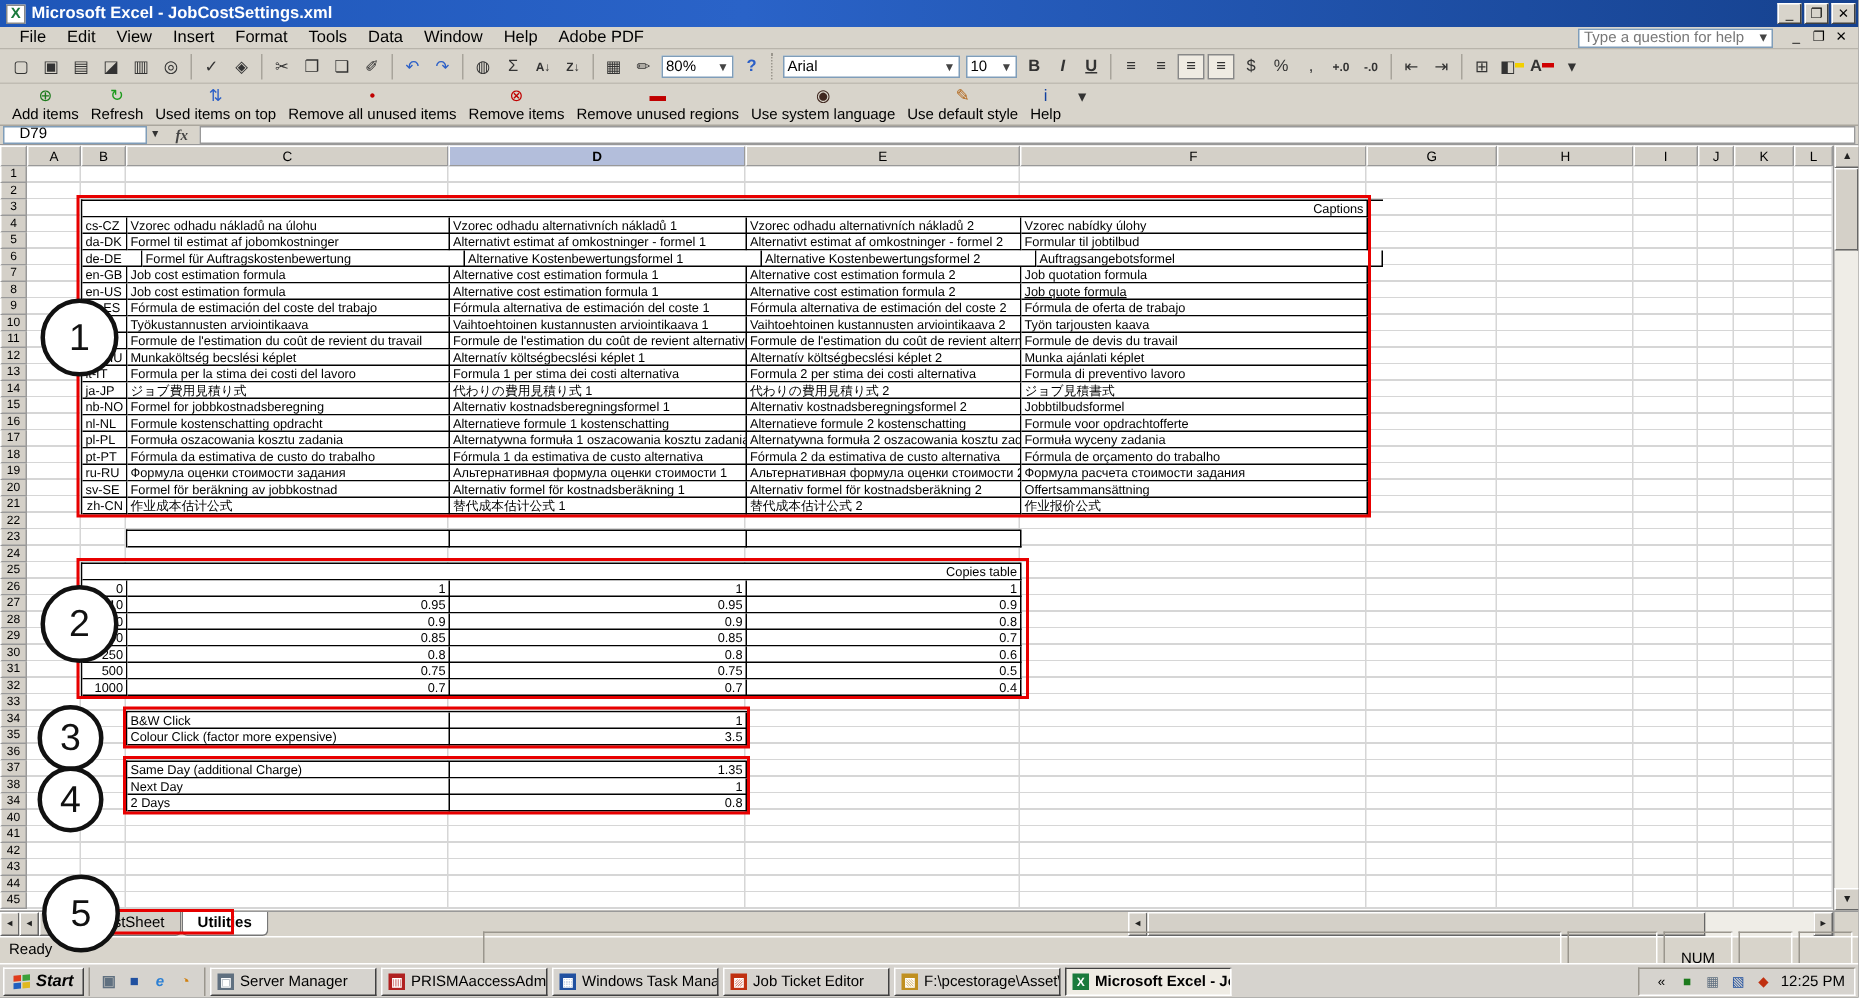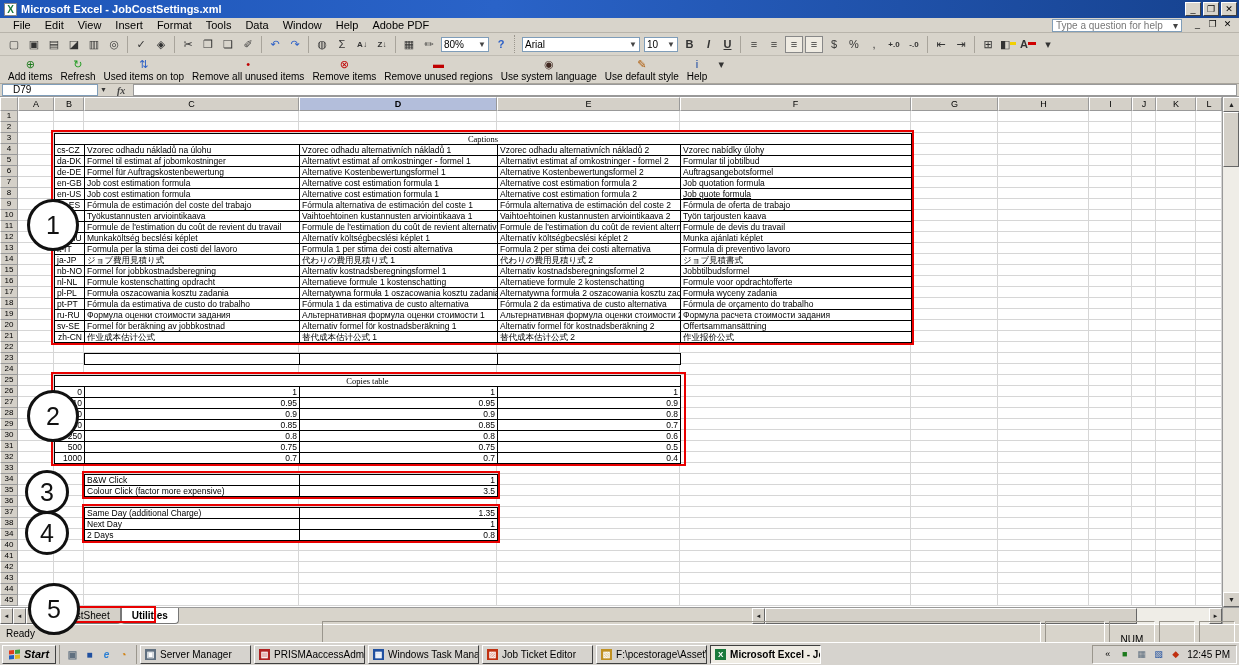--- a/index.html
+++ b/index.html
@@ -78,21 +78,21 @@
   .sthumb-v{position:absolute;left:0;top:15px;width:16px;height:55px;background:#d4d0c8;
     border:1px solid;border-color:#fff #666 #666 #fff;}
   .sdown{position:absolute;bottom:0;}
 
   
   .xtab{position:absolute;border-left:1px solid #000;border-top:1px solid #000;}
   .xrow{display:flex;}
   .xc{height:11px;border-right:1px solid #000;border-bottom:1px solid #000;font-size:8.5px;
     line-height:10px;padding:0 2px;white-space:nowrap;overflow:hidden;color:#000;background:#fff;}
   .xc.num{text-align:right;}
-  .xc.ctr{text-align:center;font-family:Liberation Serif, serif;}
+  .xc.ctr{text-align:right;}
 
   .redbox{position:absolute;border:2px solid #e80000;pointer-events:none;}
   .circle{position:absolute;border:3px solid #111;border-radius:50%;background:#fff;
     display:flex;align-items:center;justify-content:center;font-size:25px;color:#111;z-index:30;}
 
   
   .tabrow{position:absolute;left:0;top:607px;width:100%;height:17px;background:#d8d4cb;
     border-top:1px solid #999;display:flex;align-items:stretch;}
   .tnav{width:13px;background:#d4d0c8;border:1px solid;border-color:#fff #666 #666 #fff;
     font-size:6px;text-align:center;line-height:14px;color:#222;}
@@ -359,21 +359,21 @@
             <div class="xc" style="width: 231px;">Vzorec nabídky úlohy</div>
           </div>
           <div class="xrow">
             <div class="xc" style="width: 30px;">da-DK</div>
             <div class="xc" style="width: 215px;">Formel til estimat af jobomkostninger</div>
             <div class="xc" style="width: 198px;">Alternativt estimat af omkostninger - formel 1</div>
             <div class="xc" style="width: 183px;">Alternativt estimat af omkostninger - formel 2</div>
             <div class="xc" style="width: 231px;">Formular til jobtilbud</div>
           </div>
           <div class="xrow">
-            <div class="xc" style="width: 30px;">de-DE</div>
+            <div class="xc" style="width: 40px;">de-DE</div>
             <div class="xc" style="width: 215px;">Formel für Auftragskostenbewertung</div>
             <div class="xc" style="width: 198px;">Alternative Kostenbewertungsformel 1</div>
             <div class="xc" style="width: 183px;">Alternative Kostenbewertungsformel 2</div>
             <div class="xc" style="width: 231px;">Auftragsangebotsformel</div>
           </div>
           <div class="xrow">
             <div class="xc" style="width: 30px;">en-GB</div>
             <div class="xc" style="width: 215px;">Job cost estimation formula</div>
             <div class="xc" style="width: 198px;">Alternative cost estimation formula 1</div>
             <div class="xc" style="width: 183px;">Alternative cost estimation formula 2</div>
@@ -644,17 +644,17 @@
           <span class="ti" style="background: rgb(26, 122, 60);">X</span>
           <span>Microsoft Excel - JobC...</span>
         </span>
       </span>
     <span class="tray">
       <span class="tico2">«</span>
       <span class="tico2" style="color:#1c7a1c">■</span>
       <span class="tico2" style="color:#607080">▦</span>
       <span class="tico2" style="color:#2050a0">▧</span>
       <span class="tico2" style="color:#c03010">◆</span>
-      <span style="margin-left:3px;">12:45 PM</span>
+      <span style="margin-left:3px;">12:25 PM</span>
     </span>
   </div>
 <div class="redbox" style="left: 48px; top: 606px; width: 108px; height: 17px; border-color: rgb(232, 0, 0); z-index: 25;"></div>
   </div>
 
 </body></html>

